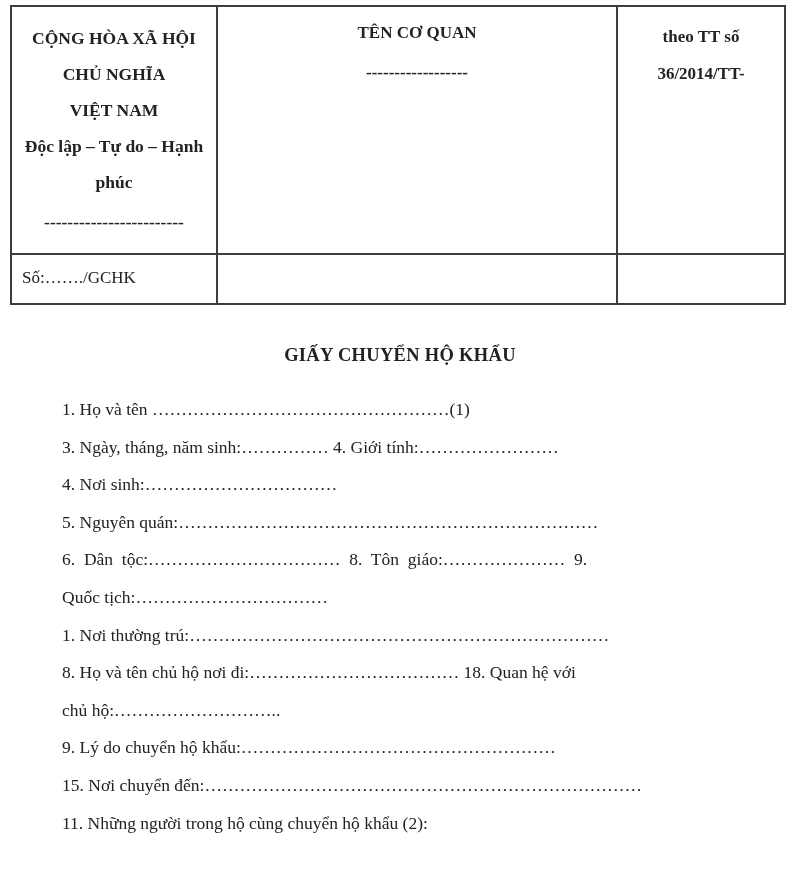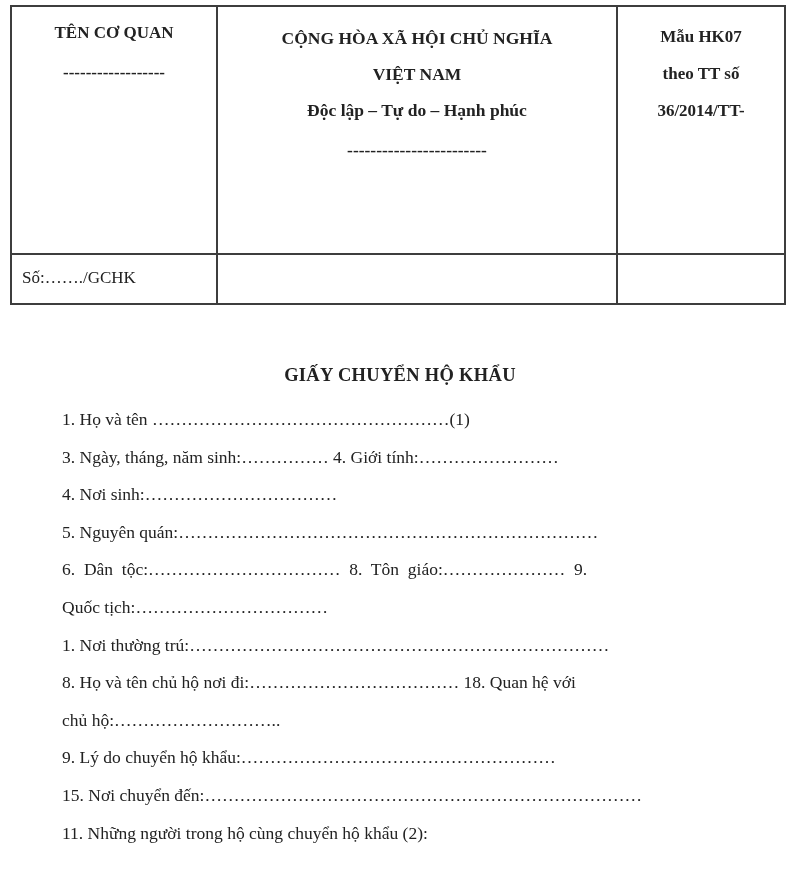--- a/index.html
+++ b/index.html
@@ -32,58 +32,57 @@
   .national-cell .nline { line-height:36px; }
   .national-divider { margin-top:12px; }
 
   .code-cell { text-align:center; padding-top:11px; font-weight:bold; font-size:17px; }
   .code-cell .cline { line-height:37px; }
 
   .so-cell { padding:13px 16px 0 10px; font-size:17px; }
 
   
   .doc-title {
-    margin-top:60px;
+    margin-top:40px;
     text-align:center;
     font-weight:bold;
     font-size:18.5px;
     letter-spacing:0.3px;
   }
   .form-lines {
-    margin-top:15px;
+    margin-top:25px;
     padding-left:62px;
     padding-right:38px;
     font-size:17.5px;
   }
   .fline {
     line-height:37.6px;
     white-space:pre-wrap;
     overflow:hidden;
     max-height:37.6px;
   }
 </style>
 </head>
 <body>
 
 <div class="page">
 
   <div class="doc-table">
 
-    <div class="cell bR agency-cell">
-      <div>TÊN CƠ QUAN</div>
-      <div class="agency-divider">------------------</div>
-    </div>
     <div class="cell bR national-cell">
       <div class="nline">CỘNG HÒA XÃ HỘI CHỦ NGHĨA</div>
       <div class="nline">VIỆT NAM</div>
       <div class="nline">Độc lập – Tự do – Hạnh phúc</div>
       <div class="national-divider">------------------------</div>
     </div>
+    <div class="cell bR agency-cell">
+      <div>TÊN CƠ QUAN</div>
+      <div class="agency-divider">------------------</div>
+    </div>
     <div class="cell code-cell">
-      <div class="cline">Mẫu HK07</div>
       <div class="cline">theo TT số</div>
       <div class="cline">36/2014/TT-</div>
     </div>
 
     <div class="cell bR bT so-cell">
       <span>Số:……./GCHK</span>
     </div>
     <div class="cell bR bT"></div>
     <div class="cell bT"></div>
   </div>

